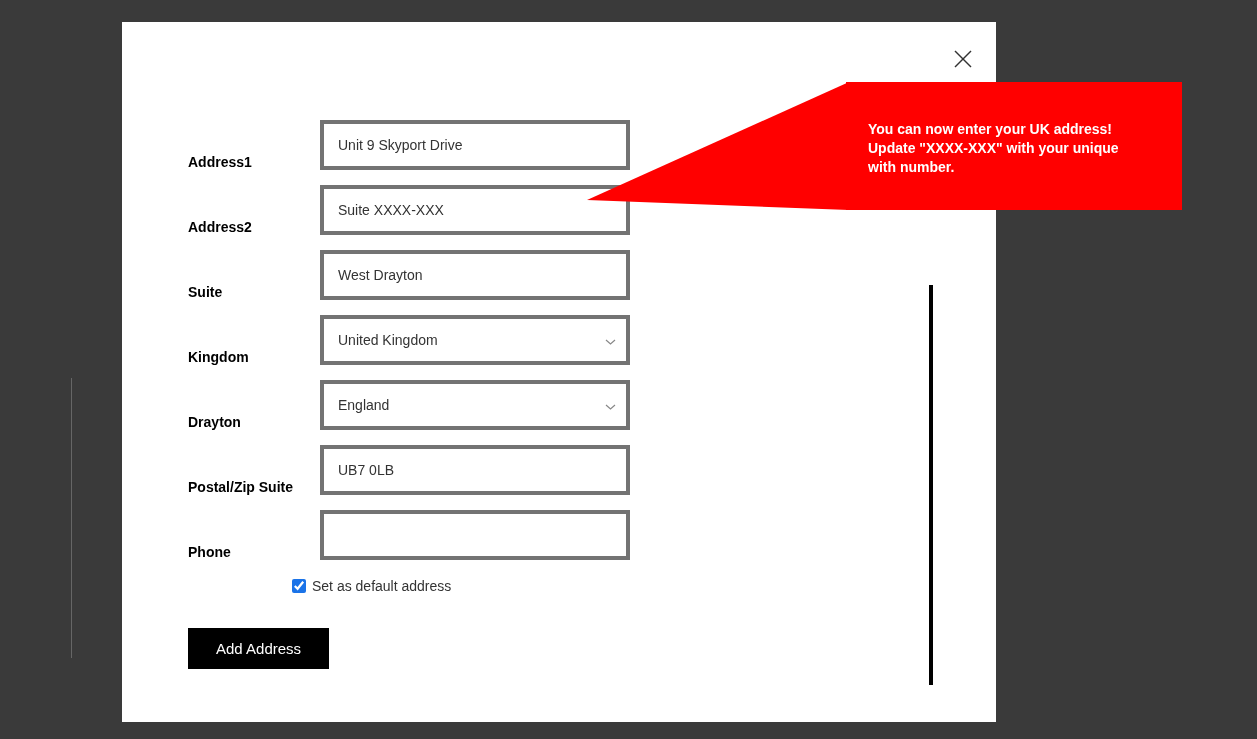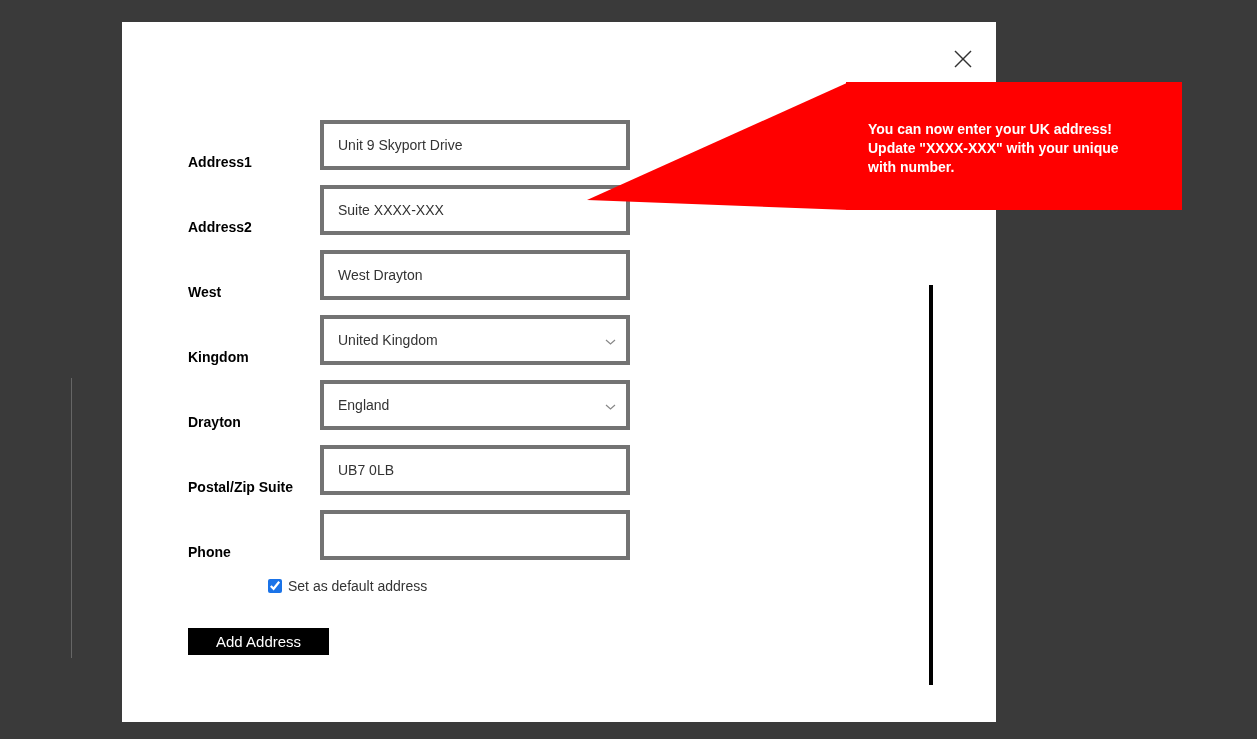--- a/index.html
+++ b/index.html
@@ -77,41 +77,41 @@
       padding-right: 34px;
     }
     .chevron-down {
       position: absolute;
       right: 14px;
       top: 50%;
       transform: translateY(-50%);
       pointer-events: none;
     }
     .checkbox-row {
-      margin-left: 80px;
+      margin-left: 104px;
       margin-top: 18px;
       display: flex;
       align-items: center;
     }
     .checkbox-row input[type="checkbox"] {
       accent-color: #1a73e8;
       margin-right: 6px;
       width: 14px;
       height: 14px;
     }
     .checkbox-row label {
       font-size: 14px;
       color: #333;
     }
     .add-button {
       margin-top: 34px;
       background: #000;
       color: #fff;
       border: none;
-      padding: 5px 28px;
+      padding: 12px 28px;
       font-size: 15px;
       cursor: pointer;
       font-family: inherit;
     }
     .scrollbar-track {
       position: absolute;
       right: 65px;
       top: 115px;
       width: 5px;
       height: 548px;
@@ -169,21 +169,21 @@
       <div class="form-label">Address1</div>
       <input type="text" class="form-control" value="Unit 9 Skyport Drive" style="">
     </div>
 
     <div class="form-row">
       <div class="form-label">Address2</div>
       <input type="text" class="form-control" value="Suite XXXX-XXX" style="">
     </div>
 
     <div class="form-row">
-      <div class="form-label">West</div>
+      <div class="form-label">Suite</div>
       <input type="text" class="form-control" value="West Drayton" style="">
     </div>
 
     <div class="form-row">
       <div class="form-label">Kingdom</div>
       <div class="select-wrap">
         <select class="form-control">
           <option>United Kingdom</option>
         </select>
         <span class="chevron-down">

